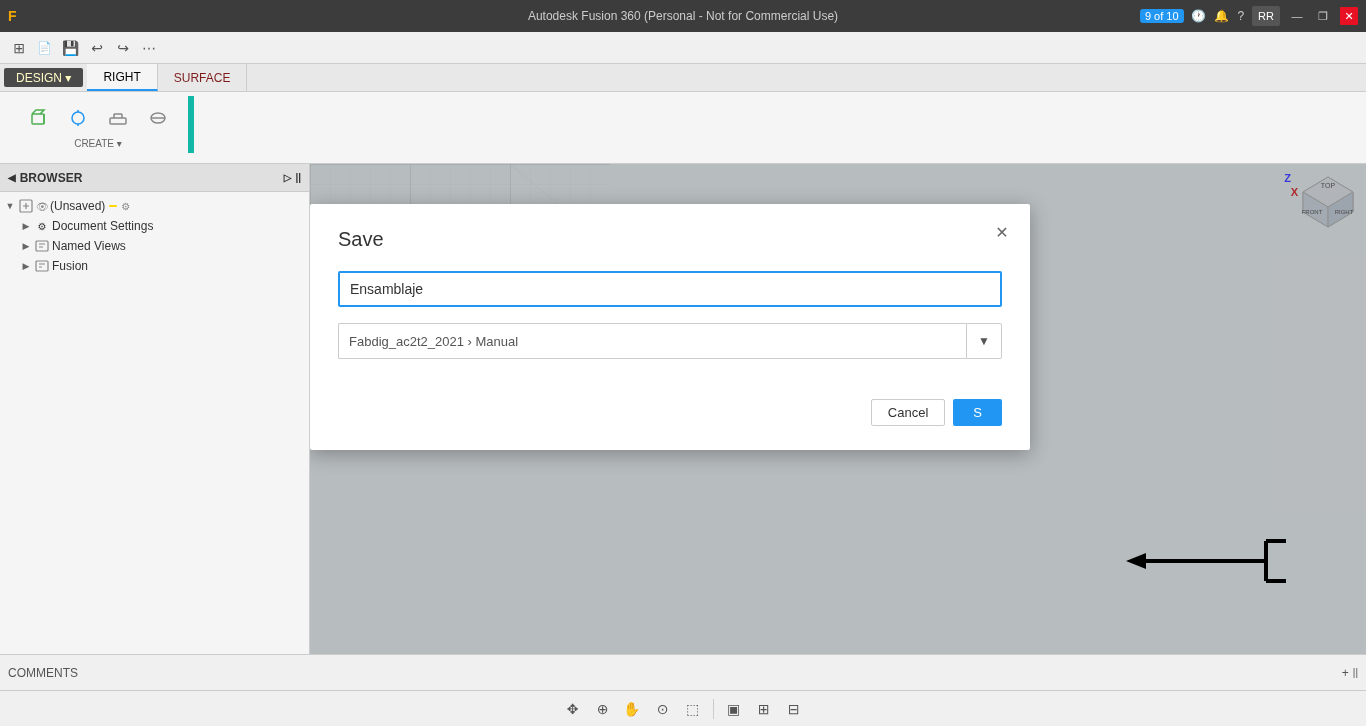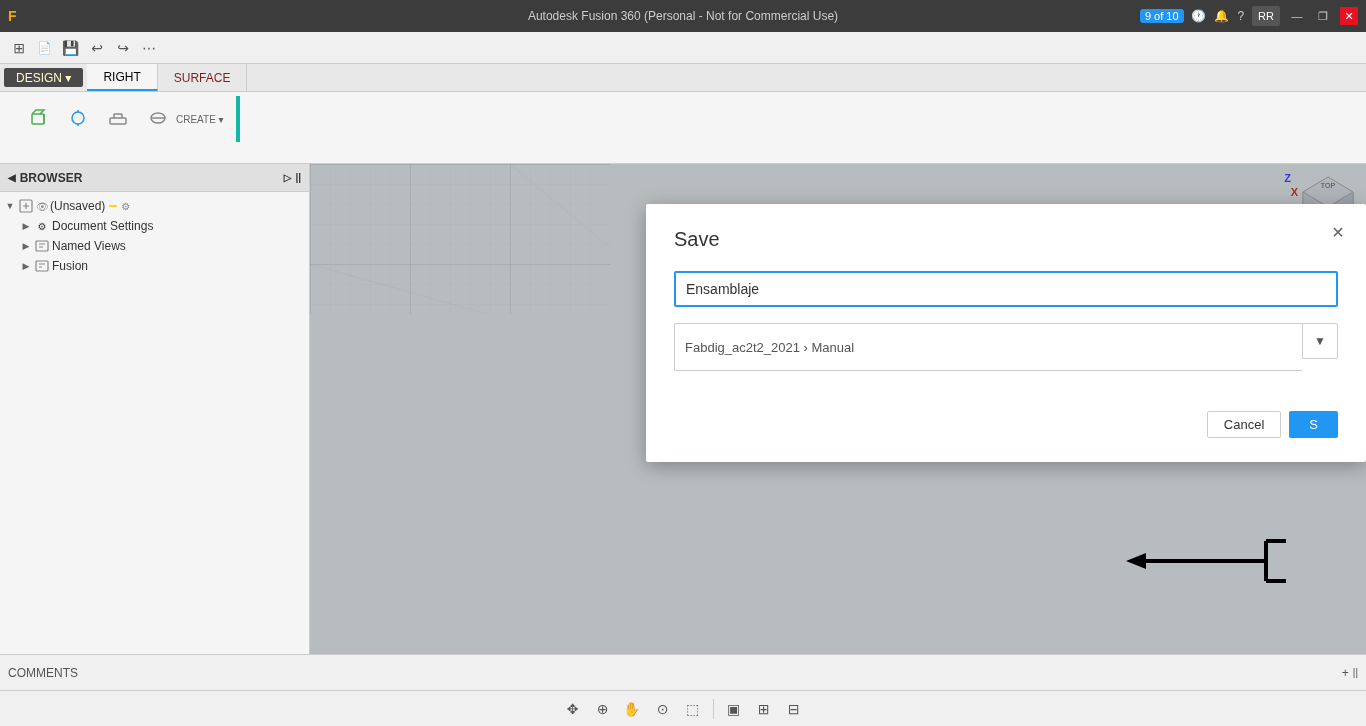--- a/index.html
+++ b/index.html
@@ -78,23 +78,23 @@
       margin: 4px;
     }
     .ribbon-content {
       display: flex;
       align-items: center;
       padding: 4px 8px;
       gap: 8px;
     }
     .ribbon-group {
       display: flex;
-      flex-direction: row;
-      align-items: center;
-      border-right: 4px solid #14b8a6;
+      flex-direction: column;
+      align-items: center;
+      border-right: 6px solid #14b8a6;
       padding: 4px 12px;
     }
     .ribbon-group-icons { display: flex; gap: 4px; margin-bottom: 2px; }
     .ribbon-group-label { font-size: 10px; color: #666; }
     .ribbon-btn {
       width: 36px; height: 36px;
       display: flex; flex-direction: column;
       align-items: center; justify-content: center;
       cursor: pointer; border-radius: 2px;
       font-size: 10px; color: #333;
@@ -169,21 +169,21 @@
       justify-content: space-between;
     }
 
     
     .dialog-overlay {
       position: absolute;
       top: 0; left: 0; right: 0; bottom: 0;
       background: rgba(0,0,0,0.15);
       display: flex;
       align-items: flex-start;
-      justify-content: flex-end;
+      justify-content: flex-start;
       z-index: 100;
     }
     .dialog {
       background: white;
       width: 720px;
       border-radius: 2px;
       box-shadow: 0 4px 20px rgba(0,0,0,0.3);
       margin-top: 40px;
       padding: 24px 28px 24px 28px;
       position: relative;
@@ -214,21 +214,21 @@
       font-size: 14px;
       color: #333;
       outline: none;
     }
     .form-location-row {
       display: flex;
       gap: 0;
     }
     .form-location-input {
       flex: 1;
-      height: 48px;
+      height: 36px;
       border: 1px solid #ccc;
       border-right: none;
       border-radius: 2px 0 0 2px;
       padding: 0 10px;
       font-size: 13px;
       color: #555;
       outline: none;
       background: white;
     }
     .form-location-btn {

